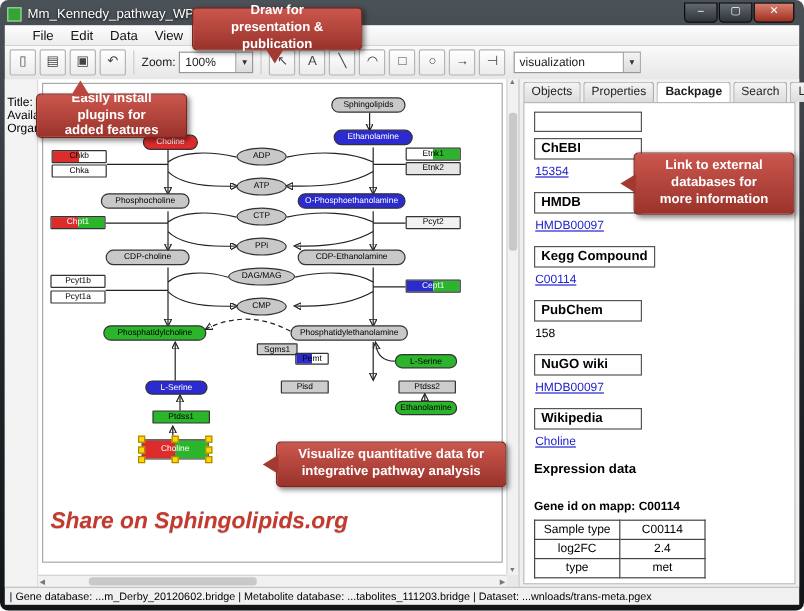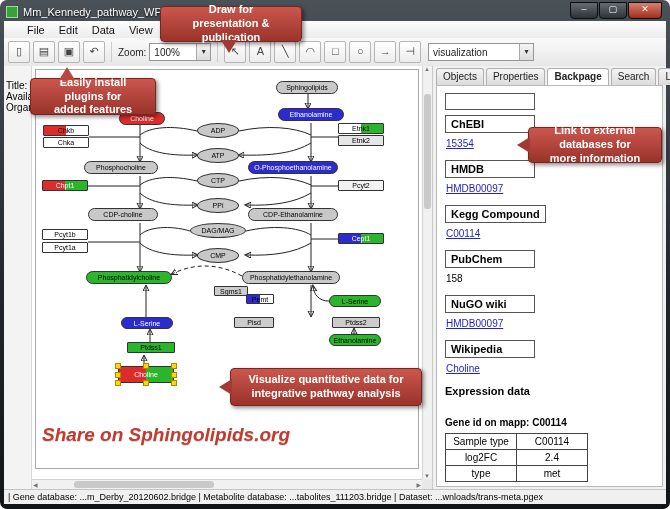--- a/index.html
+++ b/index.html
@@ -79,21 +79,21 @@
   
   .callout{position:absolute;z-index:60;background:linear-gradient(#cb574e,#9a332b);border:1px solid #7a241e;border-radius:4px;
            color:#fff;font-weight:bold;font-size:11px;text-align:center;display:flex;align-items:center;justify-content:center;
            padding:4px 16px;box-sizing:border-box;box-shadow:2px 2px 4px rgba(0,0,0,.45);line-height:1.25;}
   .tri{position:absolute;width:0;height:0;}
   .tri-down{border-left:8px solid transparent;border-right:8px solid transparent;border-top:13px solid #a23a31;bottom:-12px;left:60px;}
   .tri-up{border-left:8px solid transparent;border-right:8px solid transparent;border-bottom:13px solid #b9473e;top:-12px;left:28px;}
   .tri-left{border-top:8px solid transparent;border-bottom:8px solid transparent;border-right:13px solid #a23a31;left:-12px;top:calc(50% - 8px);}
   #callout-top{left:160px;top:6px;width:142px;height:36px;}
   #callout-left{left:30px;top:78px;width:126px;height:37px;}
-  #callout-right{left:528px;top:127px;width:134px;height:36px;}
+  #callout-right{left:528px;top:127px;width:134px;height:52px;}
   #callout-mid{left:230px;top:368px;width:192px;height:38px;}
   .share{position:absolute;left:42px;top:424px;z-index:55;color:#c43a2e;font-size:19px;font-weight:bold;font-style:italic;
          text-shadow:0 1px 0 rgba(0,0,0,.15);}
 </style>
 </head>
 <body>
 
 <div class="window">
 
   <div class="titlebar">

